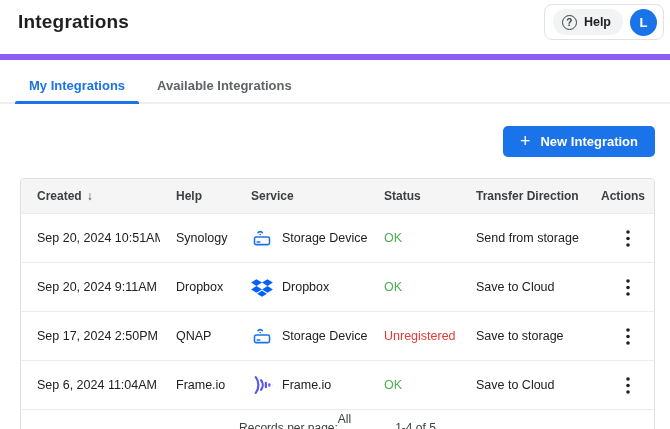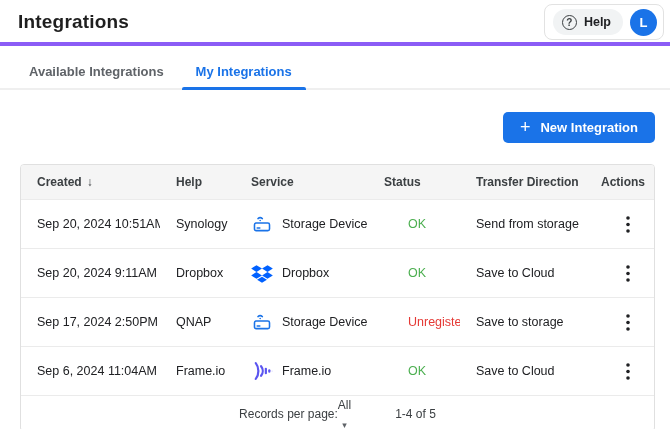--- a/index.html
+++ b/index.html
@@ -1,19 +1,19 @@
 <!DOCTYPE html>
 <html><head>
 <meta charset="utf-8">
 <style>
   * { margin:0; padding:0; box-sizing:border-box; }
   html,body { width:670px; height:429px; background:#fff; font-family:"Liberation Sans", sans-serif; color:#202124; overflow:hidden; }
 
   
-  .page-header { position:relative; height:46px; border-bottom:4px solid #8b5cf6; }
+  .page-header { position:relative; height:60px; border-bottom:6px solid #8b5cf6; }
   .page-title { position:absolute; left:18px; top:11px; font-size:19px; font-weight:700; color:#1f1f1f; letter-spacing:.2px; }
   .header-right { position:absolute; right:6px; top:4px; height:36px; display:flex; align-items:center; gap:7px; border:1px solid #e2e2e2; border-radius:8px; padding:4px 6px 4px 8px; background:#fff; }
   .help-btn { display:flex; align-items:center; gap:7px; background:#f1f3f4; border:none; border-radius:15px; height:26px; padding:0 12px 0 9px; font-size:12.5px; font-weight:600; color:#202124; cursor:pointer; font-family:inherit; }
   .help-q { width:15px; height:15px; border:1.4px solid #3c4043; border-radius:50%; display:flex; align-items:center; justify-content:center; font-size:10px; font-weight:700; color:#3c4043; }
   .avatar { width:27px; height:27px; border-radius:50%; background:#1a73e8; color:#fff; display:flex; align-items:center; justify-content:center; font-size:13px; font-weight:700; cursor:pointer; }
 
   
   .tabs { display:flex; gap:4px; padding:13px 15px 0 15px; border-bottom:2px solid #efefef; }
   .tab { padding:5px 14px 9px 14px; font-size:13px; font-weight:600; color:#5f6368; border:none; background:none; cursor:pointer; position:relative; font-family:inherit; }
   .tab.active { color:#1a73e8; }
@@ -29,21 +29,21 @@
   table { width:100%; border-collapse:collapse; table-layout:fixed; }
   col.c-created{width:139px;} col.c-name{width:75px;} col.c-service{width:133px;} col.c-status{width:92px;} col.c-dir{width:125px;} col.c-actions{width:69px;}
   thead tr { background:#f5f5f5; }
   th { text-align:left; font-size:12px; font-weight:700; color:#3c4043; padding:10px 4px 10px 16px; white-space:nowrap; }
   th.actions-col { text-align:right; padding-right:16px; }
   td { font-size:12.5px; color:#202124; padding:0 4px 0 16px; height:48px; border-top:1px solid #ebebeb; white-space:nowrap; overflow:hidden; }
   td.actions-cell { text-align:right; padding-right:22px; }
   .sort-arrow { font-size:12px; font-weight:400; color:#3c4043; margin-left:5px; cursor:pointer; }
   .service-cell { display:flex; align-items:center; gap:9px; height:48px; }
   .svc-icon { width:22px; height:22px; flex:0 0 22px; display:flex; align-items:center; justify-content:center; }
-  .status-text { font-weight:400;margin-left:24px; }
+  .status-text { font-weight:400; }
   .kebab-btn { background:none; border:none; cursor:pointer; padding:4px 2px; line-height:0; }
   .kebab-btn svg { display:block; }
 
   
   .table-footer { display:flex; align-items:center; justify-content:center; gap:0; height:36px; border-top:1px solid #ebebeb; font-size:12px; color:#3c4043; }
   .rpp-label { }
   .rpp-select { display:flex; align-items:center; gap:8px; cursor:pointer;flex-direction:column; }
   .rpp-caret { font-size:9px; color:#5f6368; }
   .range-text { margin-left:44px; }
 </style>
@@ -55,22 +55,22 @@
   <div class="header-right">
     <button class="help-btn">
       <span class="help-q">?</span>
       <span>Help</span>
     </button>
     <div class="avatar">L</div>
   </div>
 </div>
 
 <div class="tabs">
+  <button class="tab active">My Integrations</button>
   <button class="tab">Available Integrations</button>
-  <button class="tab active">My Integrations</button>
 </div>
 
 <div class="toolbar">
   <button class="btn-primary">
     <span class="plus">+</span>
     <span>New Integration</span>
   </button>
 </div>
 
 <div class="table-wrap">

